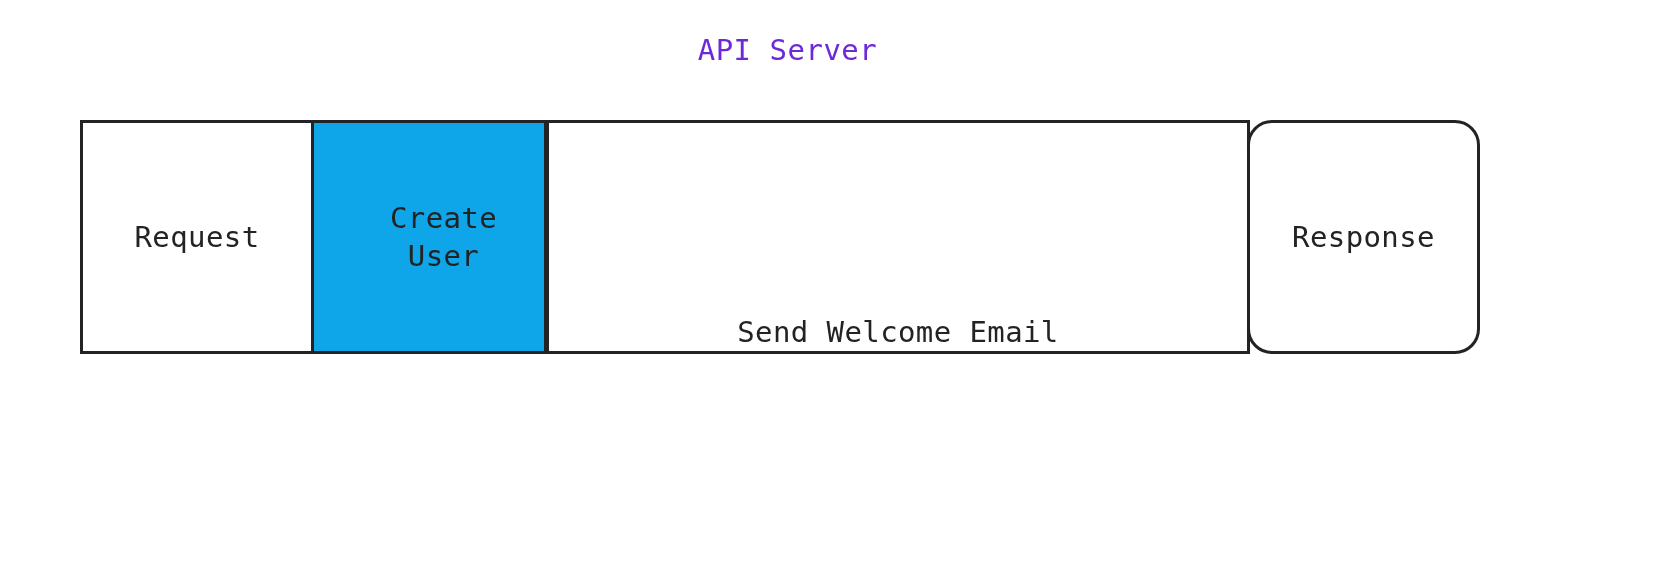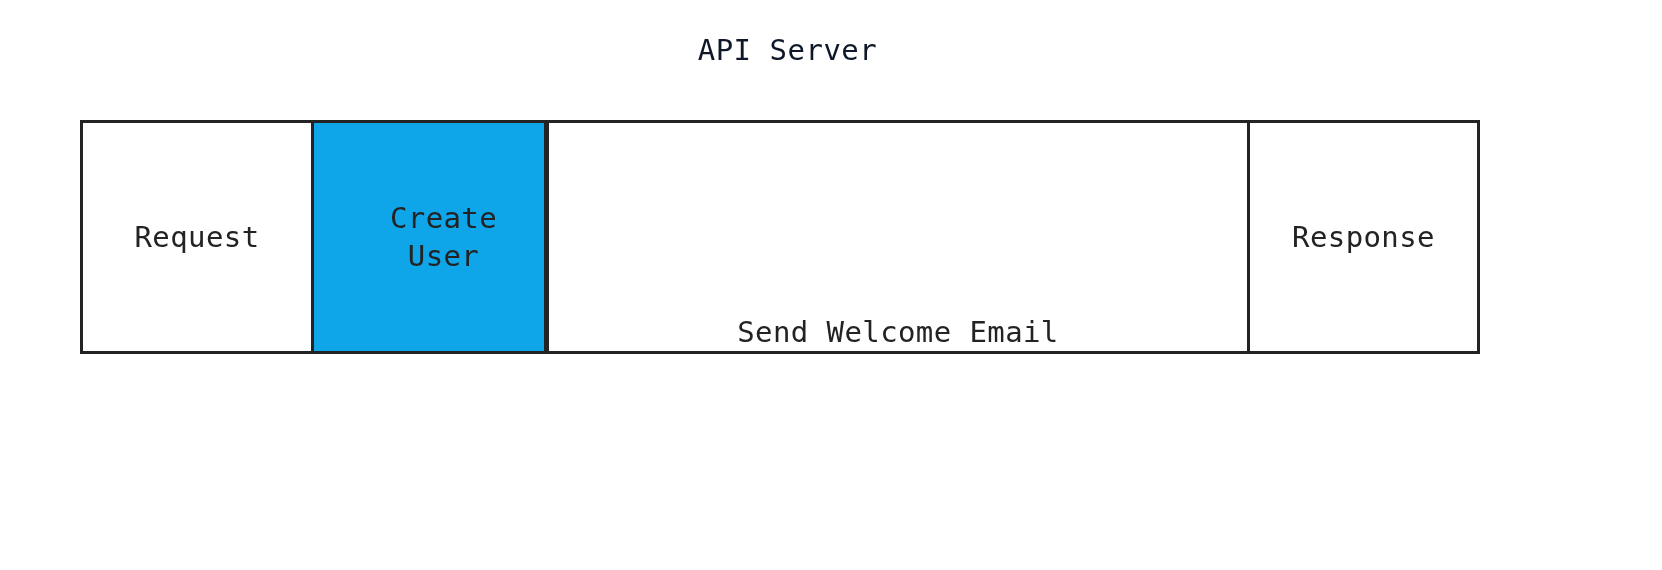--- a/index.html
+++ b/index.html
@@ -26,21 +26,21 @@
   
   .diagram-title {
     position: absolute;
     left: 0;
     top: 33px;
     width: 1575px;
     text-align: center;
     font-family: "DejaVu Sans Mono", "Liberation Mono", monospace;
     font-size: 29px;
     letter-spacing: 0.5px;
-    color: #0f172a;
+    color: #6d28d9;
     white-space: pre;
   }
 
   
   .bar-row {
     position: absolute;
     left: 80px;
     top: 120px;
     width: 1398px;
     height: 234px;
@@ -79,21 +79,21 @@
     color: #232323;
     letter-spacing: 0.4px;
     padding: 0 6px;
     white-space: pre-line;
   }
 
   
   .seg-0 { width: 234px; }
   .seg-1 { width: 237px; }
   .seg-2 { width: 706px; align-items: flex-end; }
-  .seg-3 { width: 233px; }
+  .seg-3 { width: 233px; border-radius: 25px; }
 </style>
 </head>
 <body style="background: rgb(255, 255, 255);">
 
 <div id="canvas">
 
   <div class="diagram-title">API Server</div>
 
   <div class="bar-row">
 

